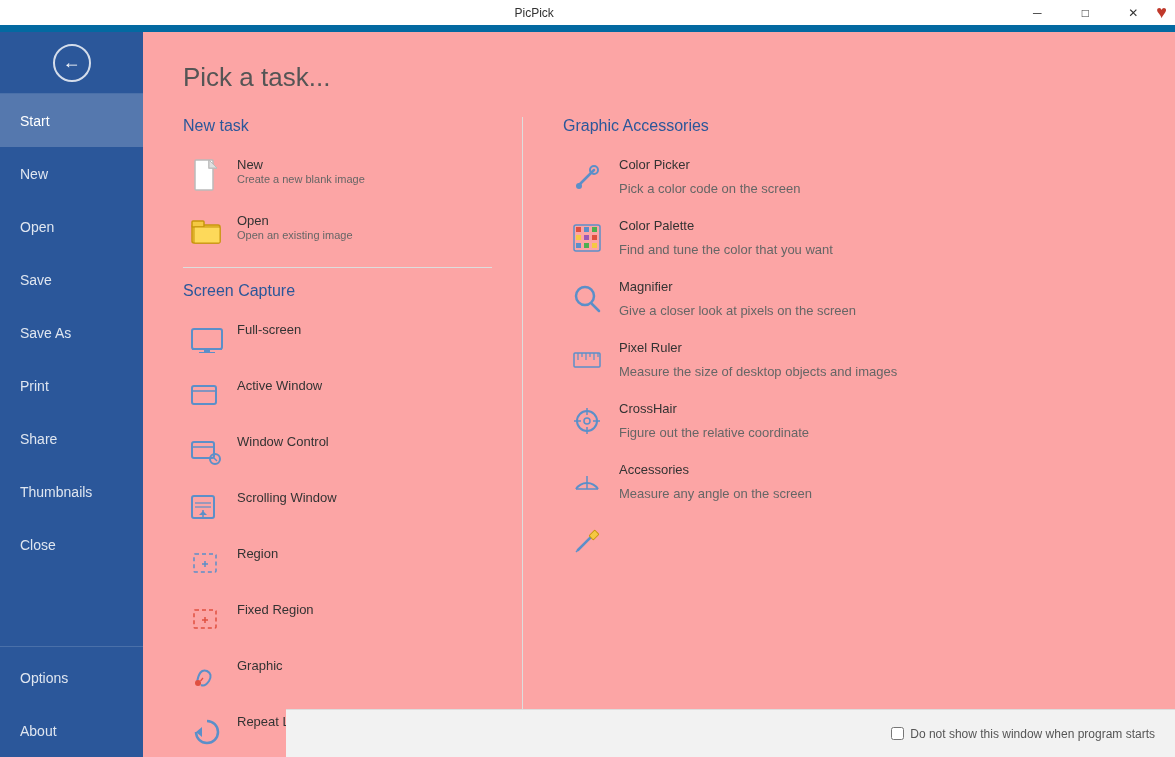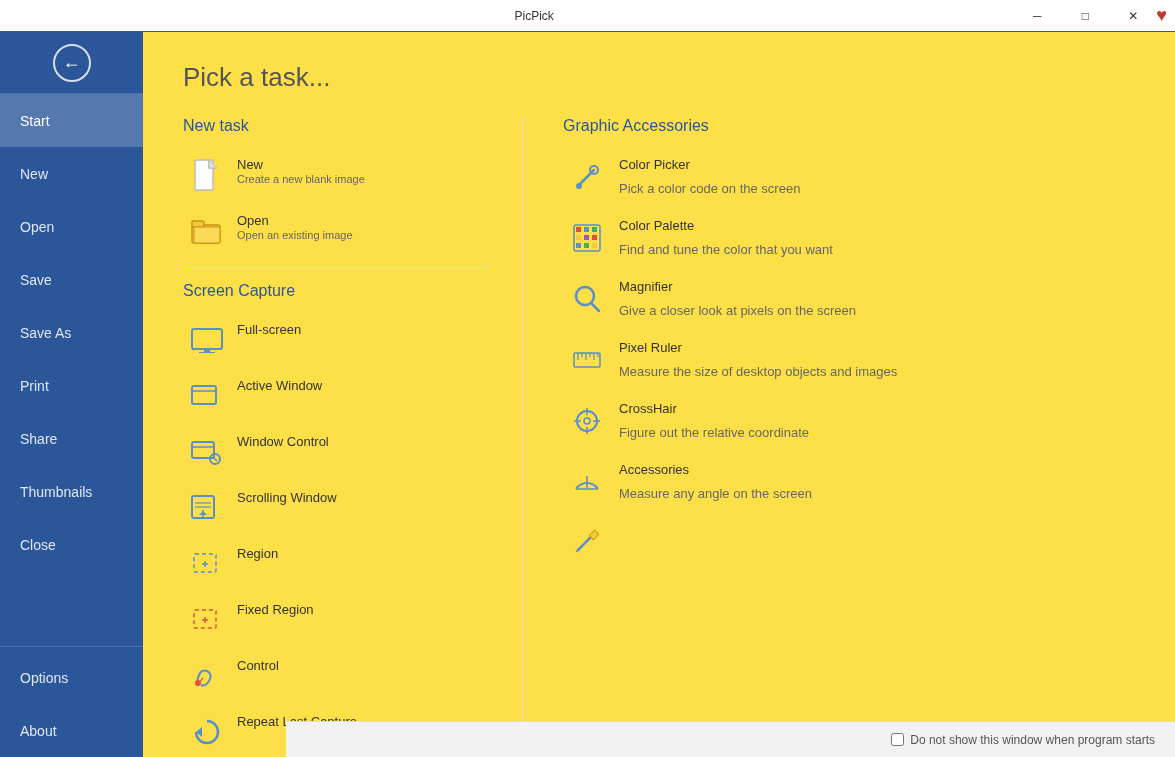--- a/index.html
+++ b/index.html
@@ -5,21 +5,21 @@
     * { margin: 0; padding: 0; box-sizing: border-box; }
     body { width: 1175px; height: 757px; font-family: 'Segoe UI', Arial, sans-serif; background: #f0f0f0; overflow: hidden; }
 
     
     .title-bar {
       height: 32px;
       background: #fff;
       display: flex;
       align-items: center;
       justify-content: space-between;
-      border-bottom: 1px solid #0369a1;
+      border-bottom: 7px solid #0369a1;
       padding: 10px 8px;
     }
     .title-bar-title {
       flex: 1;
       text-align: center;
       font-size: 12px;
       color: #333;
     }
     .title-bar-controls {
       display: flex;
@@ -86,21 +86,21 @@
       font-size: 14px;
       cursor: pointer;
     }
     .sidebar-item.active { background: rgba(255,255,255,0.2); color: #fff; font-weight: 500; }
     .sidebar-spacer { flex: 1; }
     .sidebar-divider { height: 1px; background: rgba(255,255,255,0.15); margin: 4px 0; }
 
     
     .content {
       flex: 1;
-      background: #fde047;
+      background: #fca5a5;
       padding: 30px 40px 20px 40px;
       overflow-y: auto;
       position: relative;
     }
     .page-title {
       font-size: 26px;
       color: #555;
       font-weight: 300;
       margin-bottom: 24px;
     }
@@ -160,21 +160,21 @@
       border-top: 1px solid #ddd;
       margin: 10px 0 14px 0;
     }
 
     
     .bottom-bar {
       position: absolute;
       bottom: 0;
       right: 0;
       left: 143px;
-      height: 36px;
+      height: 48px;
       background: #f2f2f2;
       border-top: 1px solid #ddd;
       display: flex;
       align-items: center;
       justify-content: flex-end;
       padding-right: 20px;
       gap: 8px;
     }
     .checkbox-area {
       display: flex;
@@ -401,21 +401,21 @@
 
         <div class="task-item">
           <div class="task-icon">
             <svg width="32" height="26" viewBox="0 0 32 26">
               <path d="M6 20 Q8 5 16 8 Q22 11 18 18 Q14 24 10 22" fill="none" stroke="#5b8fc9" stroke-width="2"></path>
               <circle cx="7" cy="20" r="3" fill="#e05040"></circle>
               <line x1="9.5" y1="18" x2="12" y2="15" stroke="#e05040" stroke-width="1.2"></line>
             </svg>
           </div>
           <div class="task-text">
-            <div class="task-name">Control</div>
+            <div class="task-name">Graphic</div>
           </div>
         </div>
 
         <div class="task-item">
           <div class="task-icon">
             <svg width="30" height="30" viewBox="0 0 30 30">
               <path d="M15 4 A11 11 0 1 1 4 15" fill="none" stroke="#5b8fc9" stroke-width="2.5"></path>
               <polygon points="4,15 10,10 10,20" fill="#5b8fc9"></polygon>
             </svg>
           </div>

